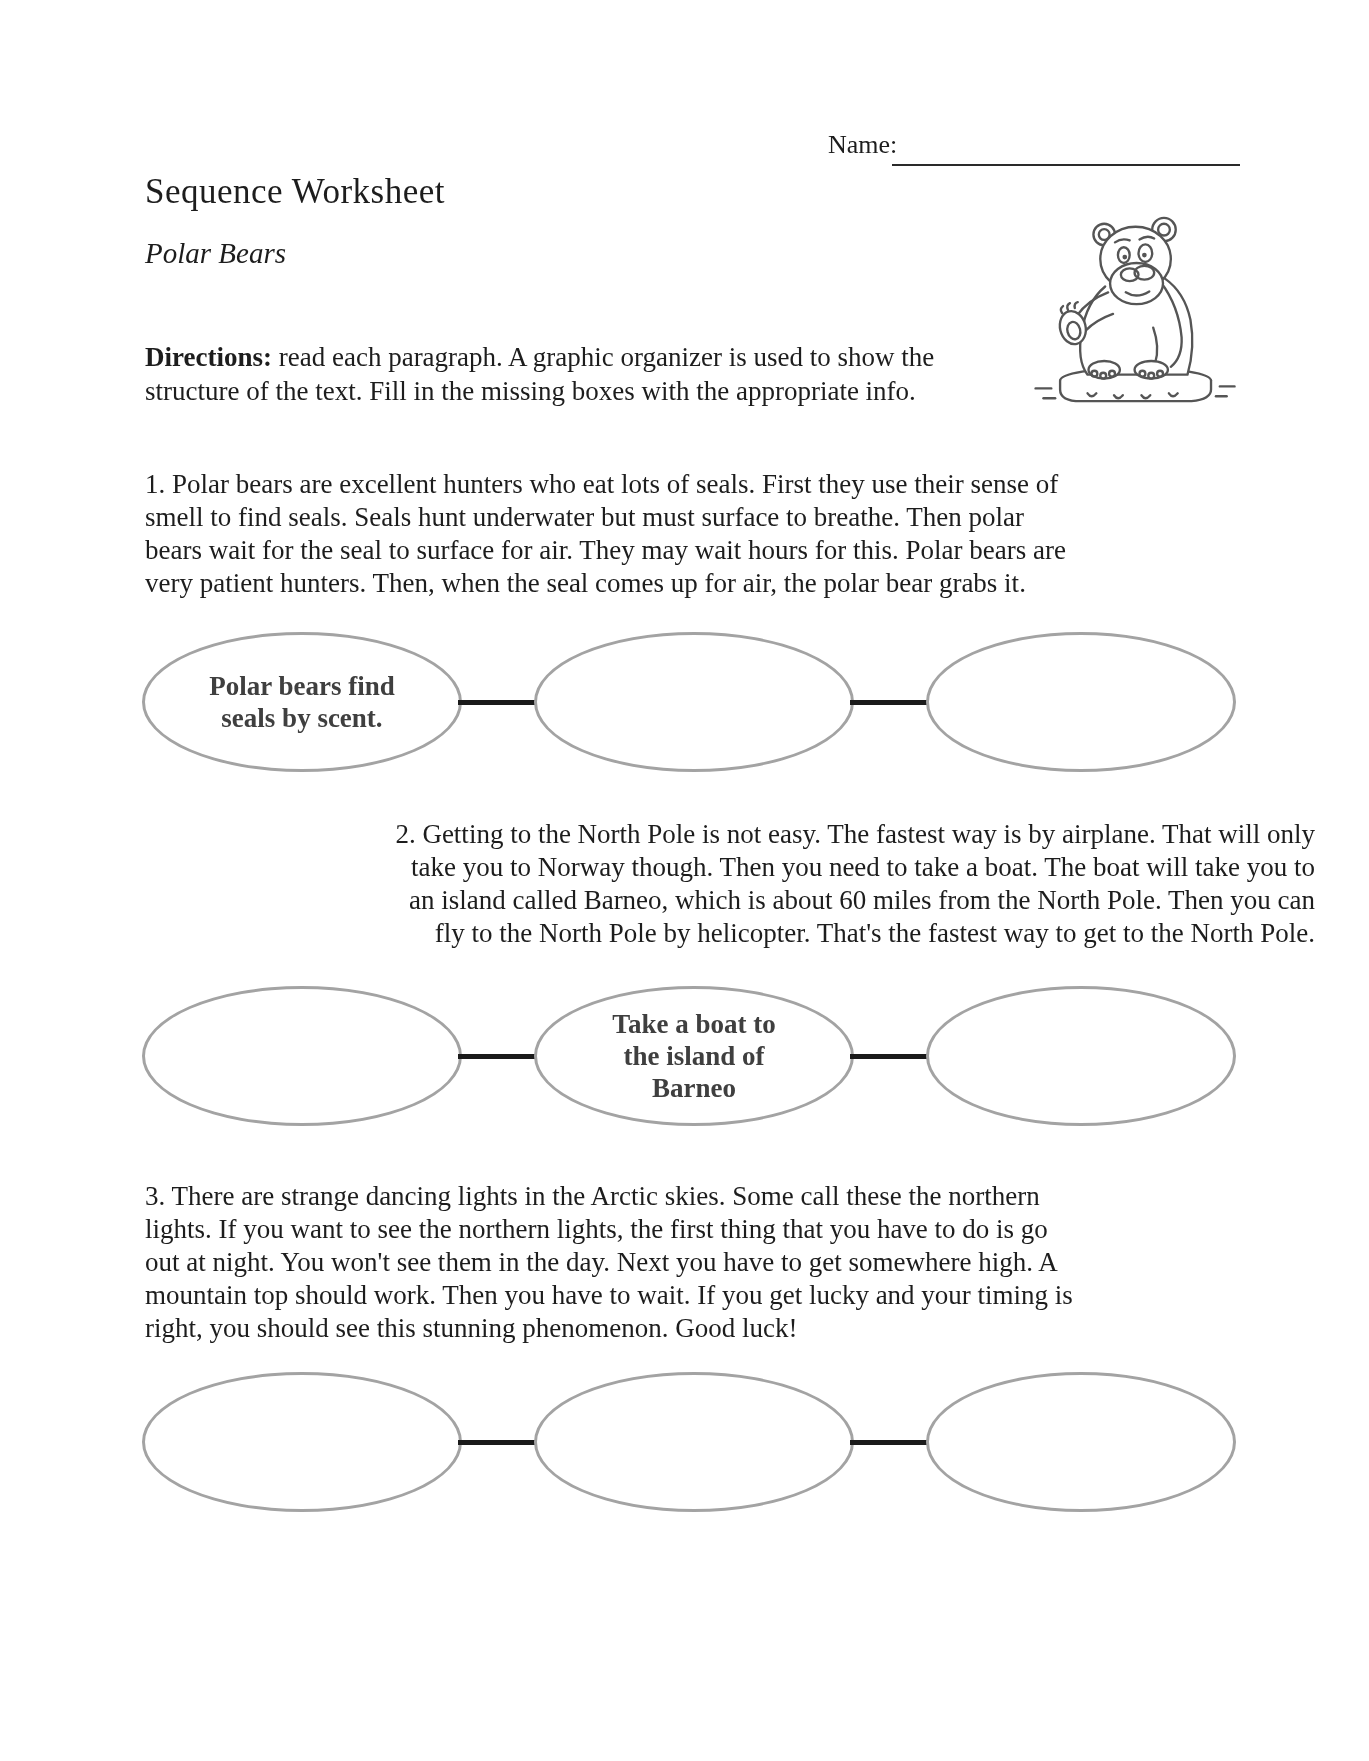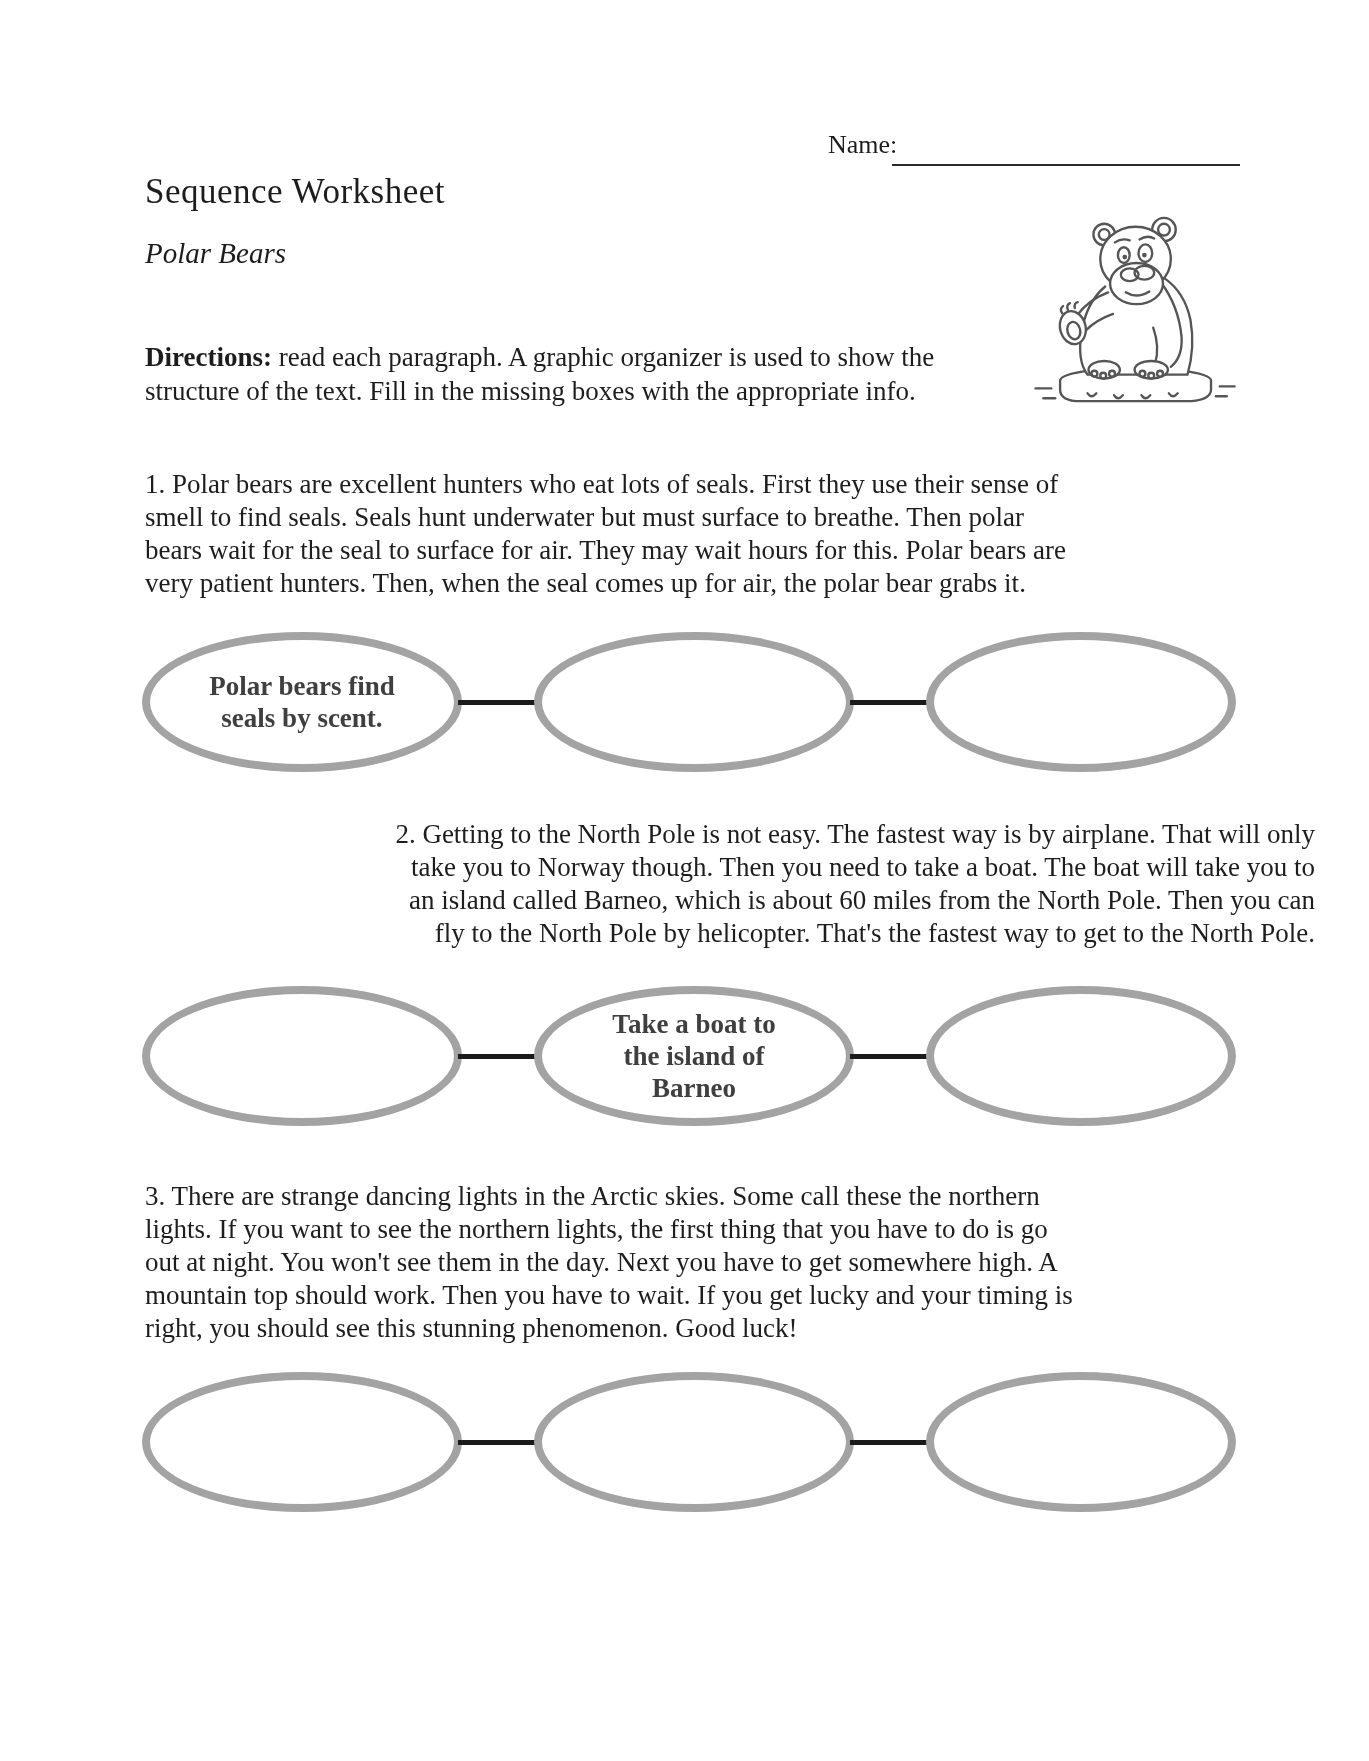--- a/index.html
+++ b/index.html
@@ -26,21 +26,21 @@
   .para{left:145px;width:1170px;font-size:27px;line-height:33px;white-space:pre-line;}
   .p1{top:468px;}
   .p2{top:818px;text-align:right;}
   .p3{top:1180px;}
   .organizer{left:142px;width:1094px;height:140px;}
   .org1{top:632px;}
   .org2{top:986px;}
   .org3{top:1372px;}
   .oval{
     position:absolute;top:0;height:140px;
-    border:8px solid #a3a3a3;border-radius:50%;
+    border:3px solid #a3a3a3;border-radius:50%;
     box-sizing:border-box;
     display:flex;align-items:center;justify-content:center;
     text-align:center;
     font-size:27px;font-weight:bold;line-height:32px;
     color:#3f3f3f;
     white-space:pre-line;
     background:#ffffff;
   }
   .oval-1{left:0;width:320px;}
   .oval-2{left:392px;width:320px;}

